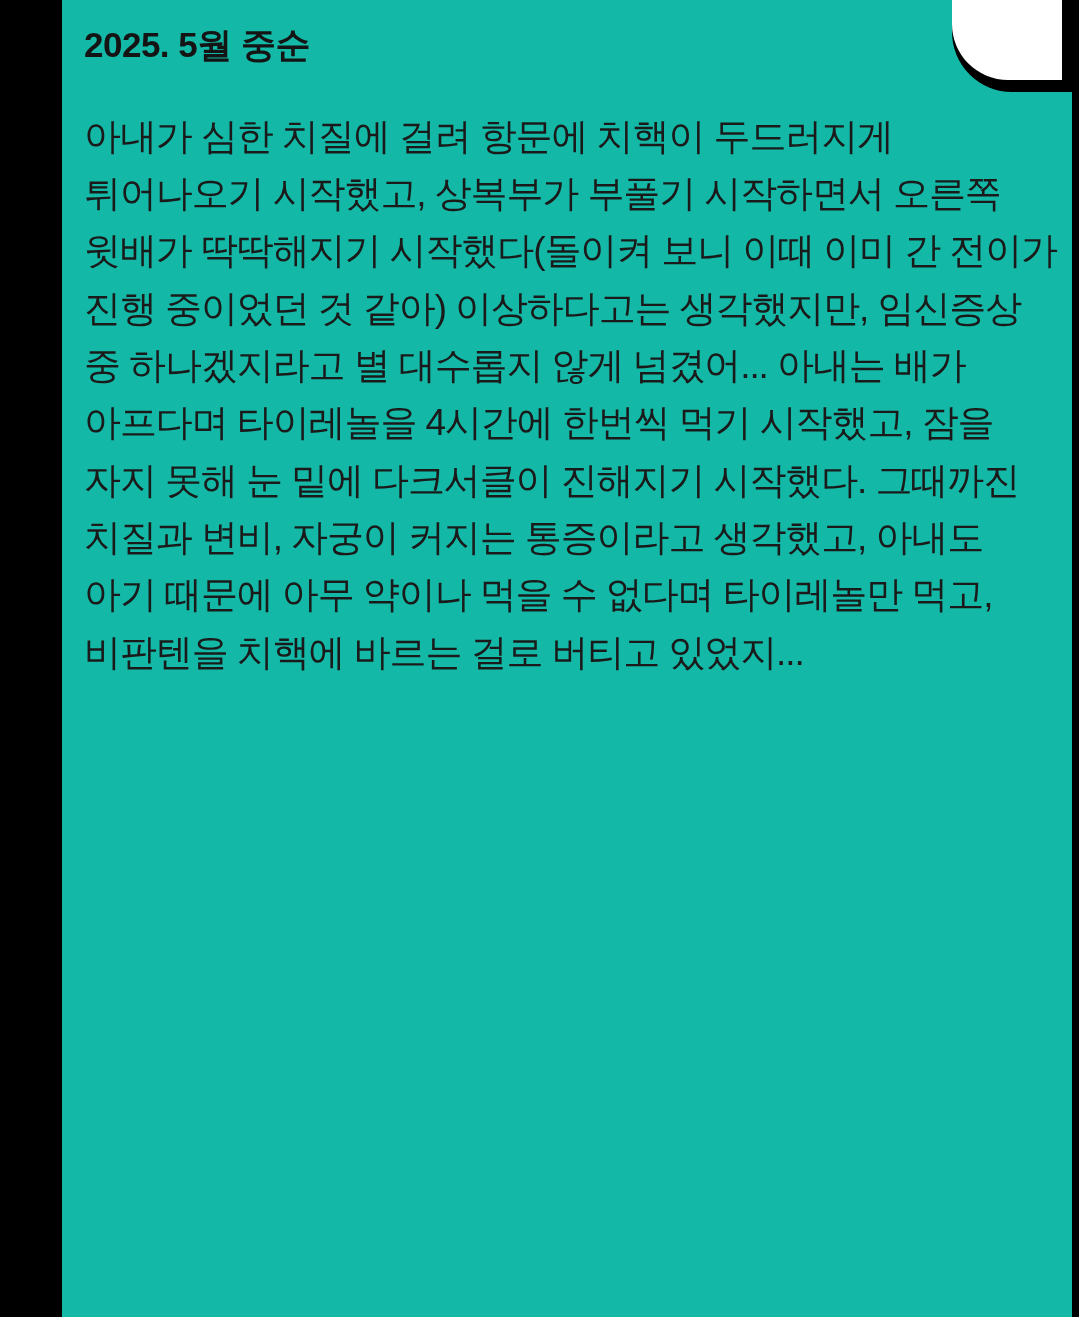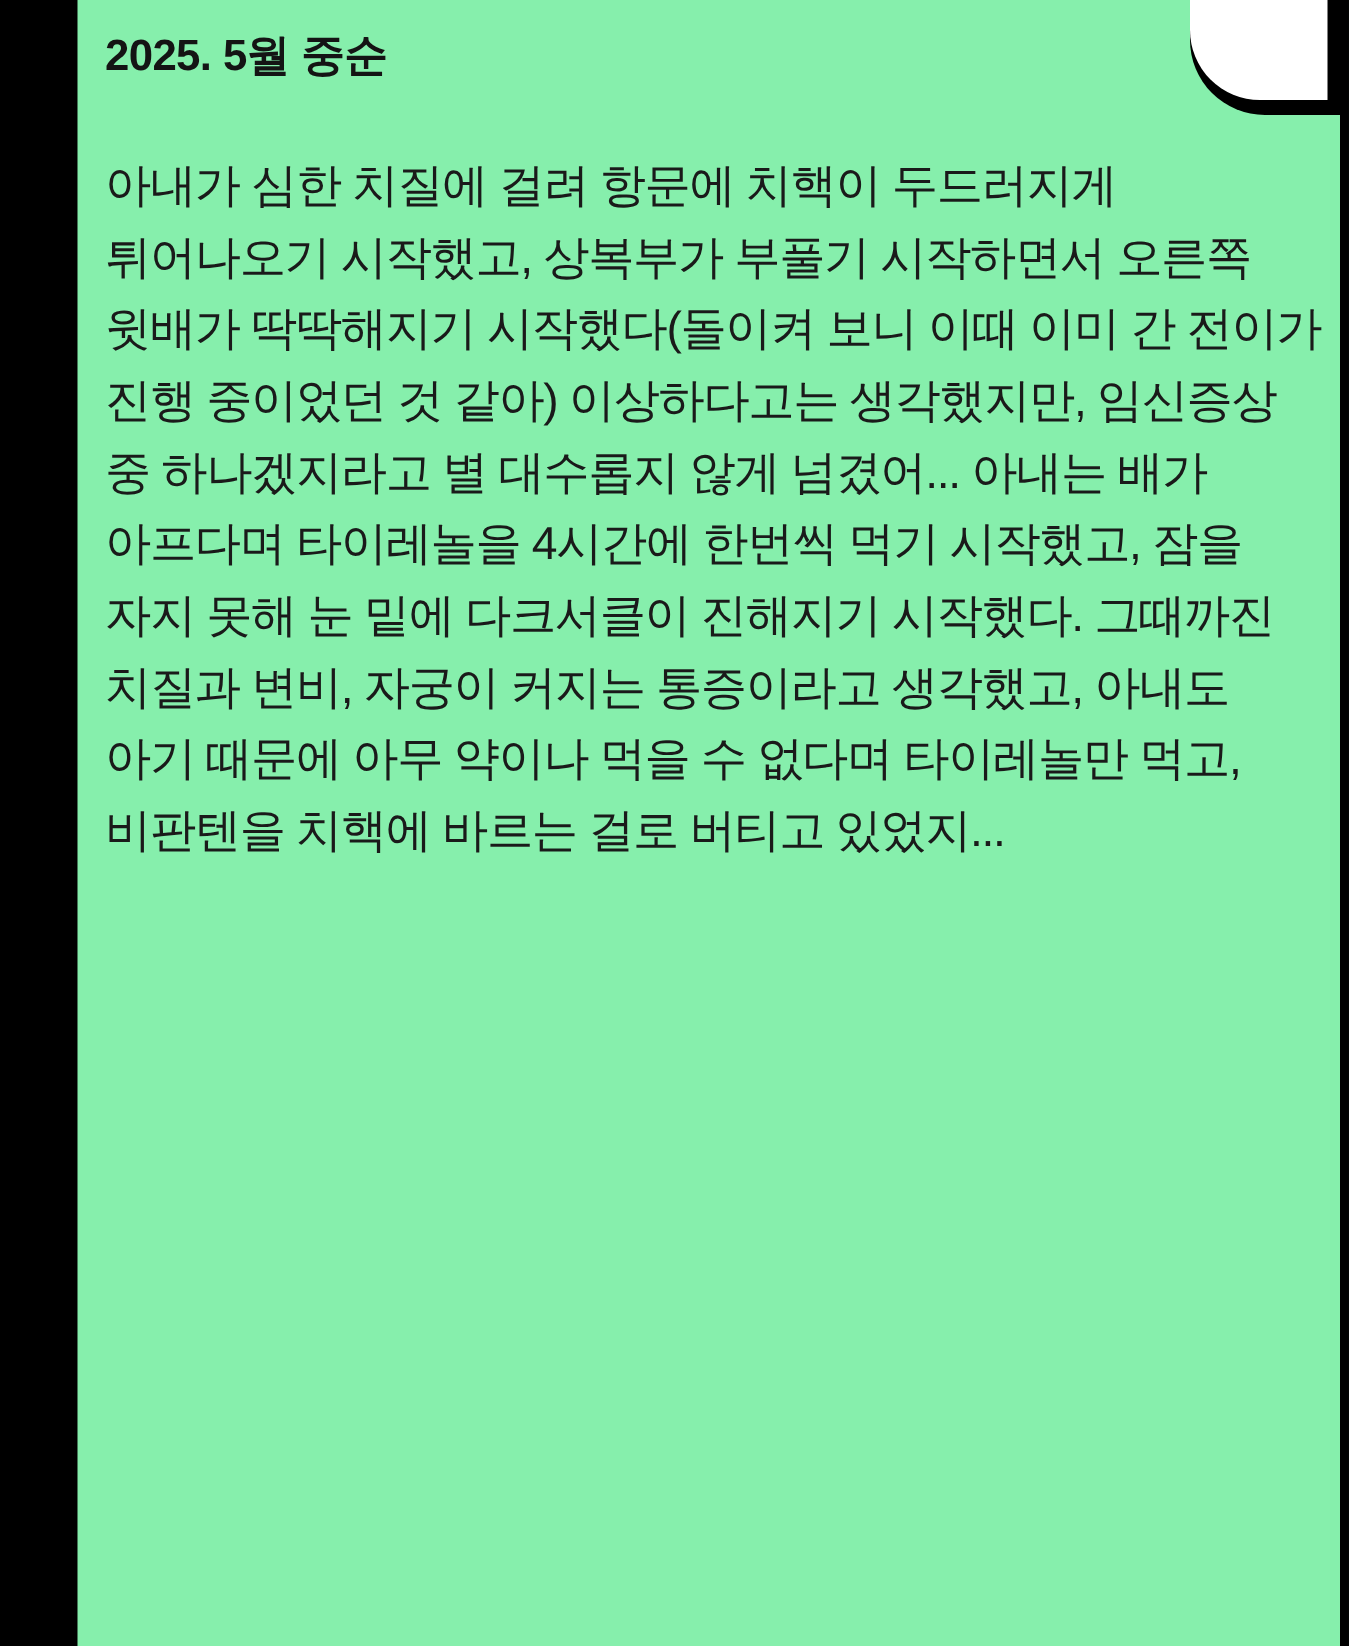--- a/index.html
+++ b/index.html
@@ -18,21 +18,21 @@
     width: 1079px;
     height: 1317px;
     background: #000000;
   }
   .page {
     position: absolute;
     left: 62px;
     top: 0;
     width: 1010px;
     height: 1317px;
-    background: #86efac;
+    background: #14b8a6;
     overflow: hidden;
   }
   .notch {
     position: absolute;
     right: 0px;
     top: 0px;
     width: 120px;
     height: 92px;
     background: #000000;
     border-bottom-left-radius: 60px;
@@ -64,21 +64,21 @@
   .para {
     margin: 34px 0 0 0;
     font-size: 37px;
     line-height: 1.55;
     color: #1a1a1a;
     letter-spacing: -1.1px;
     word-break: keep-all;
     text-align: left;
   }
   .para.first {
-    margin-top: 52px;
+    margin-top: 40px;
   }
 </style>
 </head>
 <body>
 
 <div class="screen">
   <div class="page">
 
     <div class="notch">
       <div class="notch-inner"></div>

